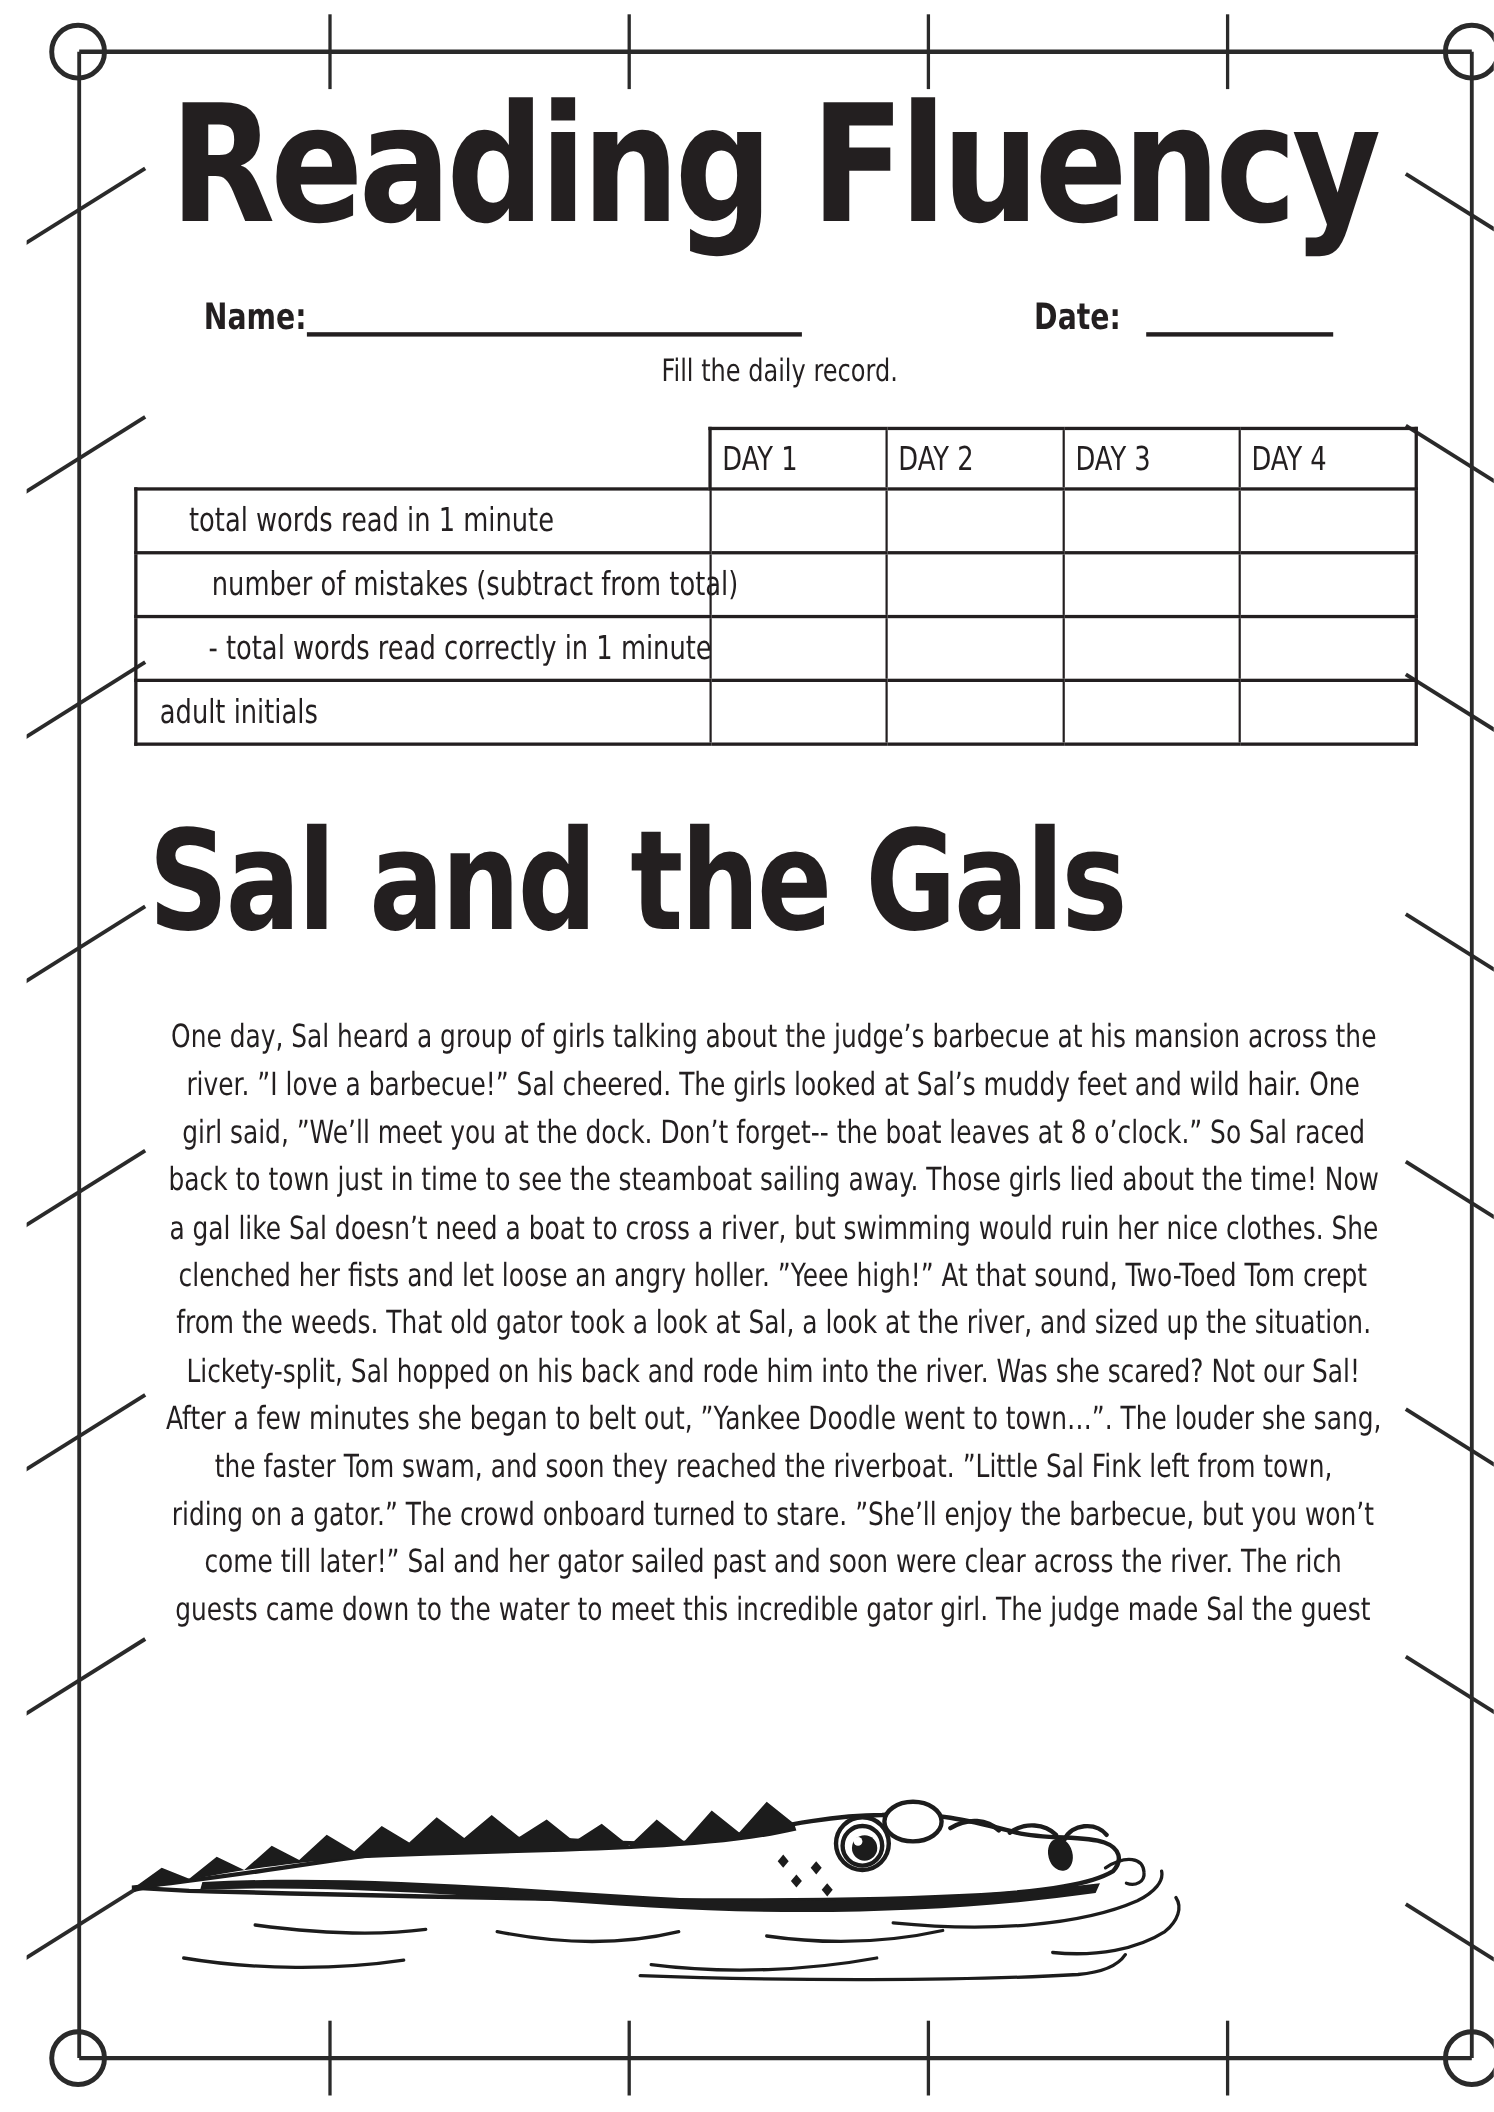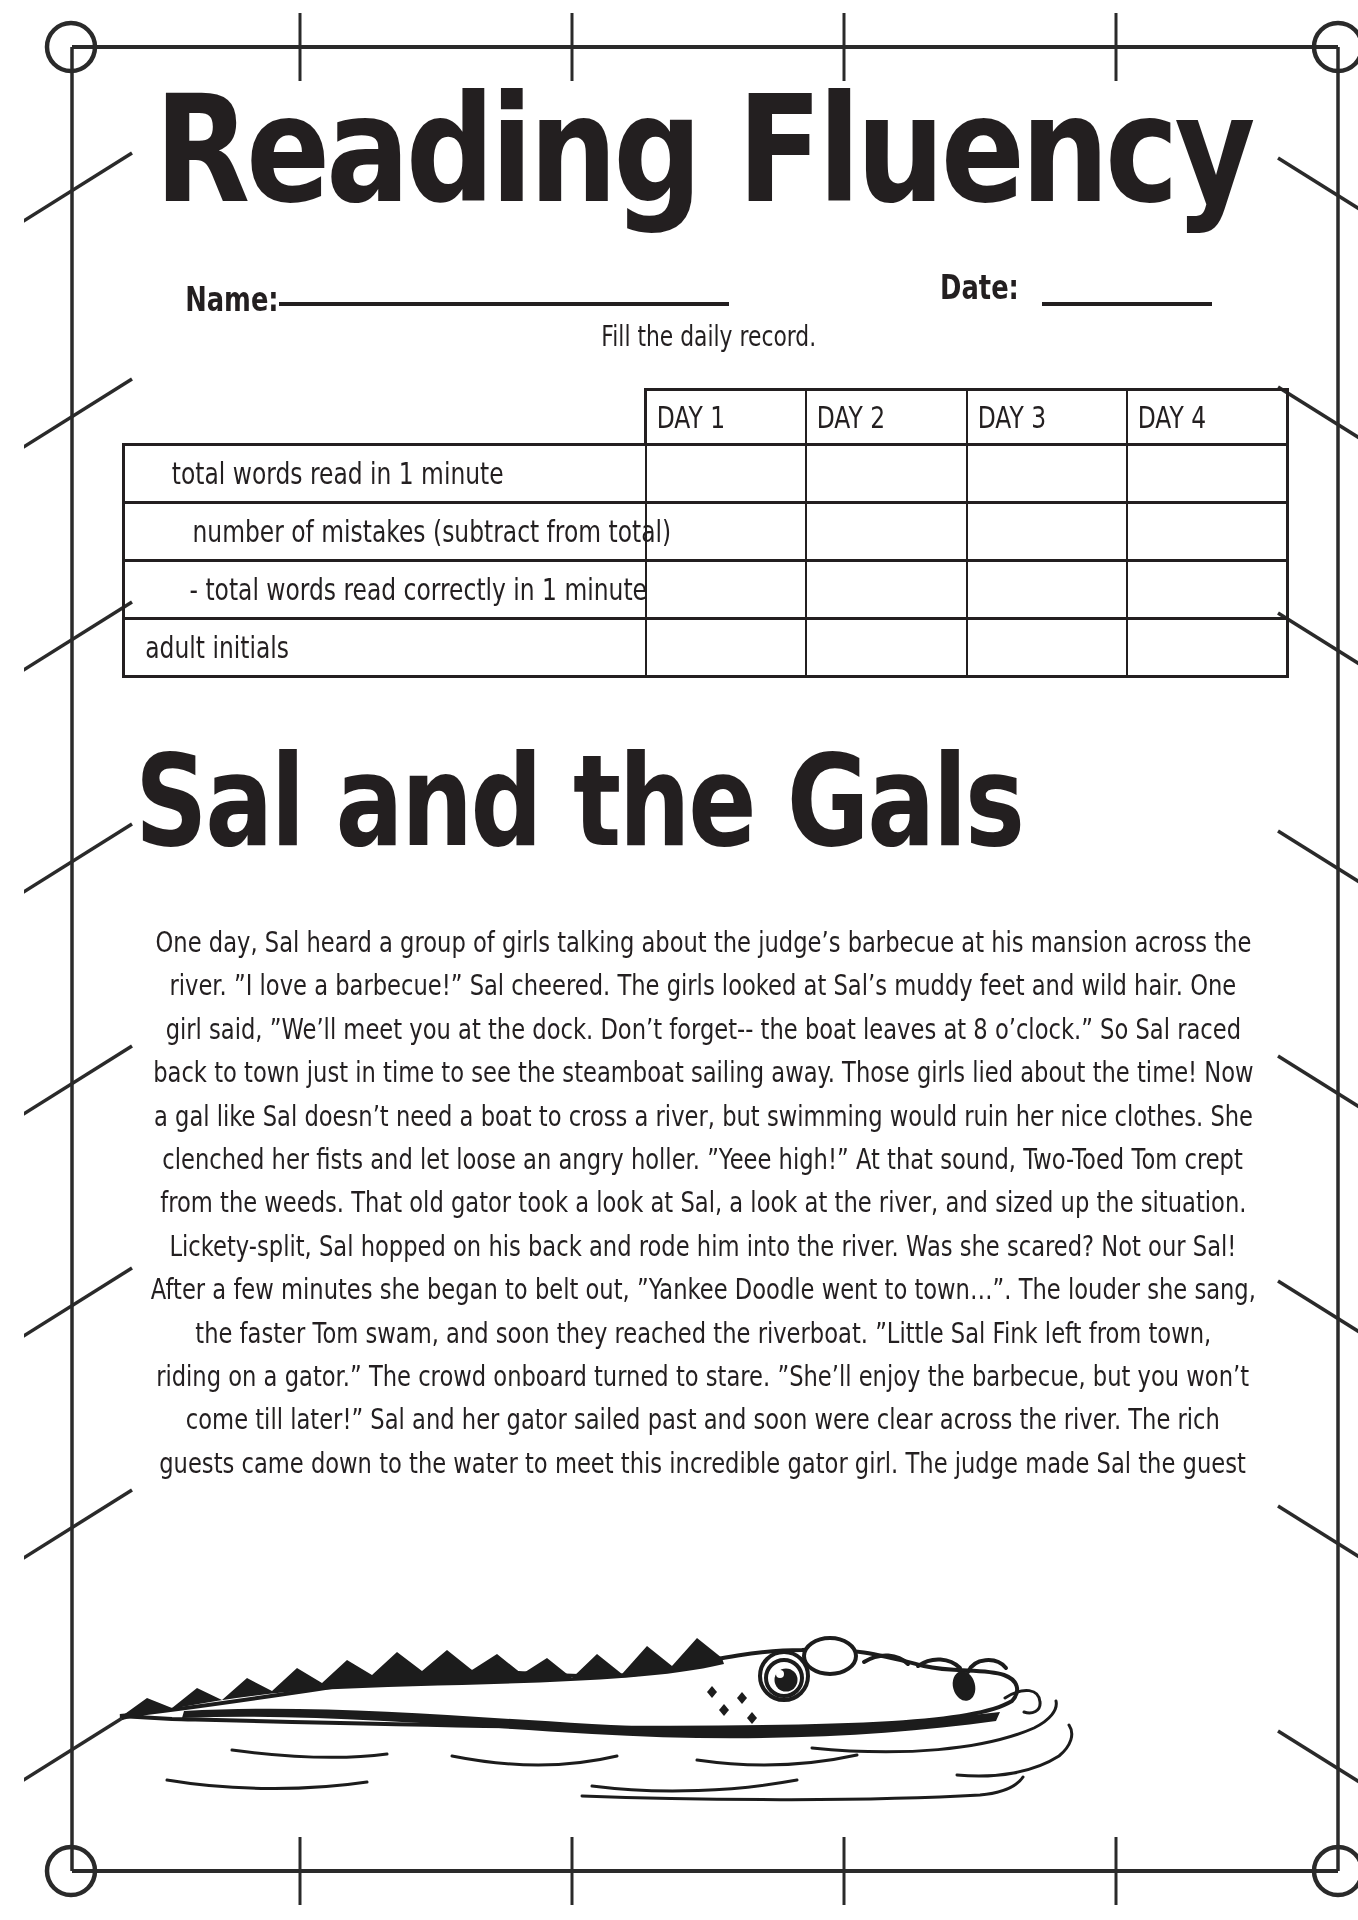--- a/index.html
+++ b/index.html
@@ -111,21 +111,21 @@
         <line x1="1254" y1="1506" x2="1372" y2="1580"></line>
         <line x1="1254" y1="1731" x2="1372" y2="1805"></line>
       </g>
     </g>
   </svg>
 
   <div class="main-title">
     <span class="big">Reading Fluency</span>
   </div>
 
-  <div class="field-label" style="left:148px; top:280px;">
+  <div class="field-label" style="left:148px; top:268px;">
     <span class="hand">Name:</span>
   </div>
   <div class="blank-line" style="left:255px; top:302px; width:450px;"></div>
 
   <div class="field-label" style="left:905px; top:268px;">
     <span class="hand">Date:</span>
   </div>
   <div class="blank-line" style="left:1018px; top:302px; width:170px;"></div>
 
   <div class="instruction">

